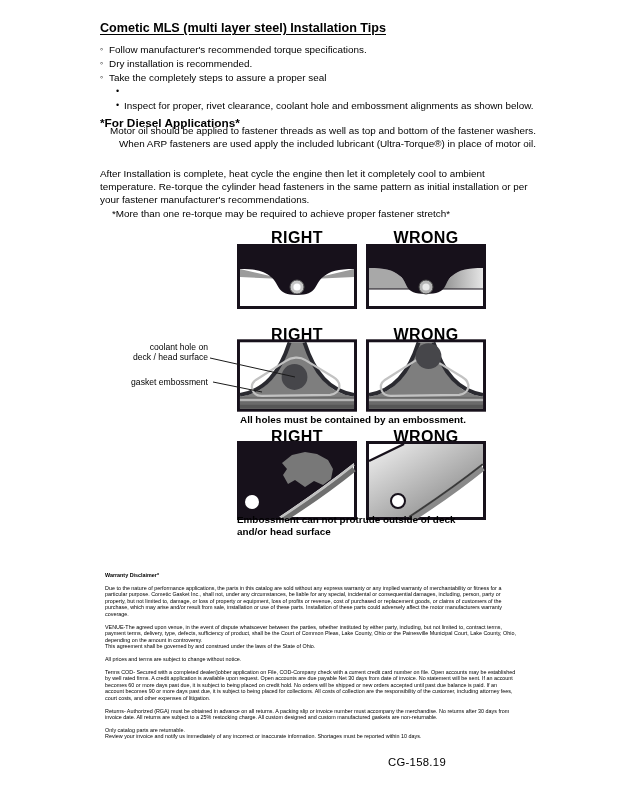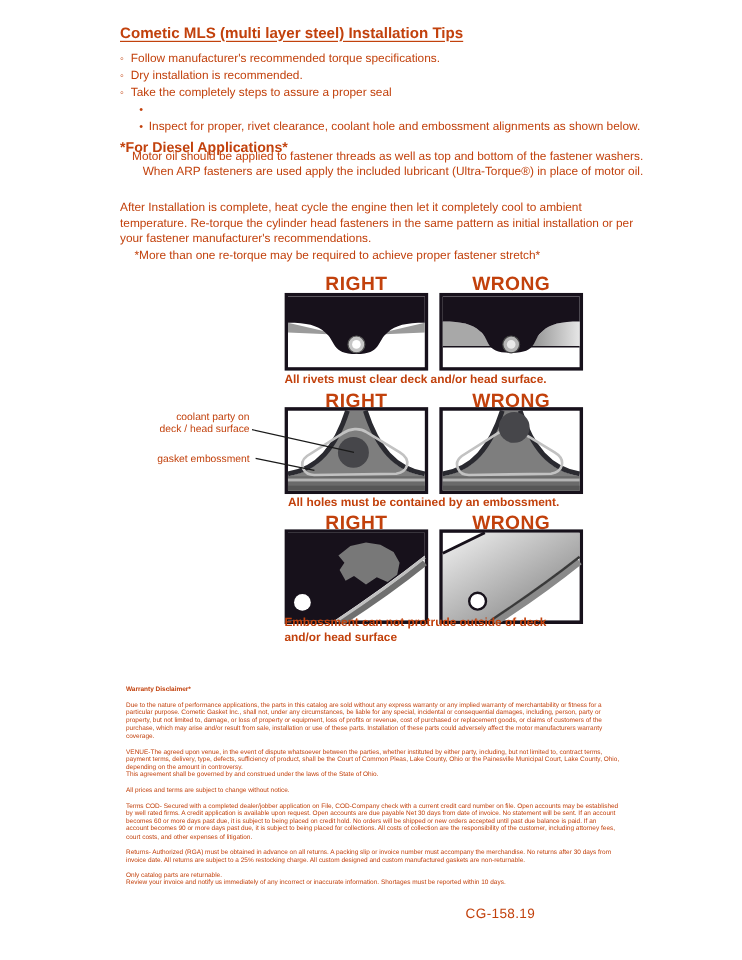--- a/index.html
+++ b/index.html
@@ -1,19 +1,19 @@
 <!DOCTYPE html>
 <html><head>
 <meta charset="utf-8">
 <style>
   * { margin:0; padding:0; box-sizing:border-box; }
   html,body { background:#ffffff; }
   .page {
     position:relative; width:618px; height:800px; background:#ffffff;
-    font-family:"Liberation Sans", sans-serif; color:#c2410c; overflow:hidden;
+    font-family:"Liberation Sans", sans-serif; color:#000000; overflow:hidden;
   }
   .abs { position:absolute; }
 
   .title {
     left:100px; top:21px; font-size:12.6px; font-weight:bold;
     text-decoration:underline; text-underline-offset:2px;
   }
 
   .bullets { left:100px; top:42px; width:440px; font-size:9.9px; }
   .bullet-row { display:flex; height:14px; align-items:center; }
@@ -102,26 +102,25 @@
       <rect x="1.5" y="1.5" width="117" height="62" fill="#ffffff" stroke="#17111b" stroke-width="3"></rect>
       <path d="M3,24 C19,24 27,26 34,32 C39,37 41,41 44,45 L3,45 Z" fill="#a8a8a8"></path>
       <path d="M117,24 C101,24 93,26 86,32 C81,37 79,41 76,45 L117,45 Z" fill="url(#g1)"></path>
       <line x1="3" y1="45" x2="117" y2="45" stroke="#17111b" stroke-width="1.2"></line>
       <path d="M3,3 H117 V24 C101,24 93,26 86,32 C77,39 83,50 60,50 C37,50 43,39 34,32 C27,26 19,24 3,24 Z" fill="#17111b"></path>
       <circle cx="60" cy="43" r="7" fill="#b5b5b5" stroke="#444444" stroke-width="1"></circle>
       <circle cx="60" cy="43" r="3.6" fill="#e9e9e9"></circle>
     </svg>
   </div>
 
-  <div class="abs caption" style="left:237px; top:311px;">All rivets must clear deck and/or head surface.</div>
 
   <div class="abs figlabel" style="left:237px; top:326px;">RIGHT</div>
   <div class="abs figlabel" style="left:366px; top:326px;">WRONG</div>
 
-  <div class="abs ann ann1">coolant party on
+  <div class="abs ann ann1">coolant hole on
 deck / head surface</div>
   <div class="abs ann ann2">gasket embossment</div>
 
   <div class="abs panel" style="left:237px; top:339px; height:73px;">
     <svg viewBox="0 0 121 73">
       <rect x="1.5" y="1.5" width="118" height="70" fill="#ffffff" stroke="#17111b" stroke-width="3"></rect>
       <path d="M3,58 C28,54 42,37 51,10 C52.5,5 53.5,3 54,3 L67,3 C67.5,3 68.5,5 70,10 C79,37 93,54 118,58 L118,70 L3,70 Z" fill="#7e7e7e"></path>
       <path d="M3,56 C28,52 43,34 53,3" fill="none" stroke="#2a2a30" stroke-width="4"></path>
       <path d="M118,56 C93,52 78,34 68,3" fill="none" stroke="#2a2a30" stroke-width="4"></path>
       <rect x="3" y="58" width="115" height="12" fill="#6a6a6a"></rect>

